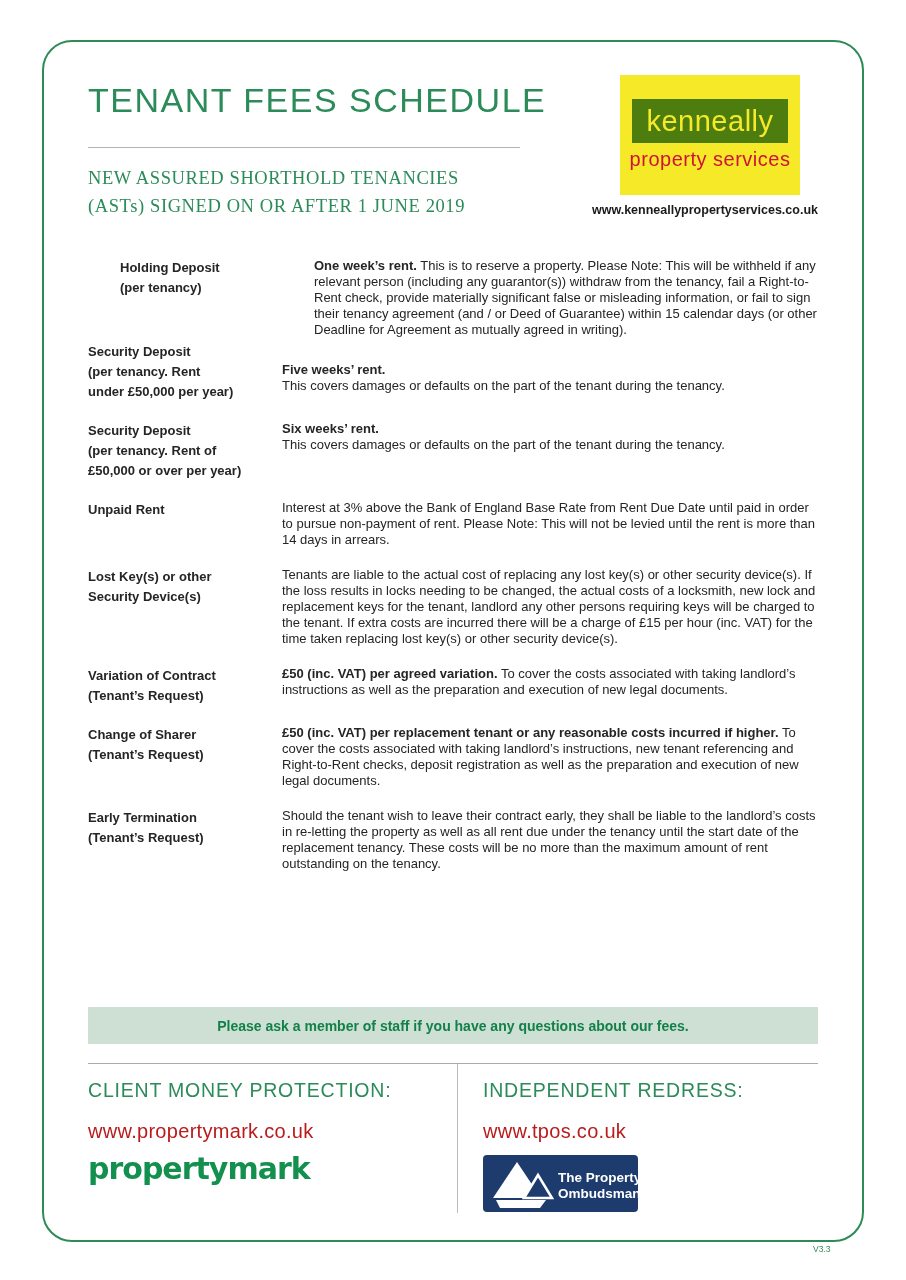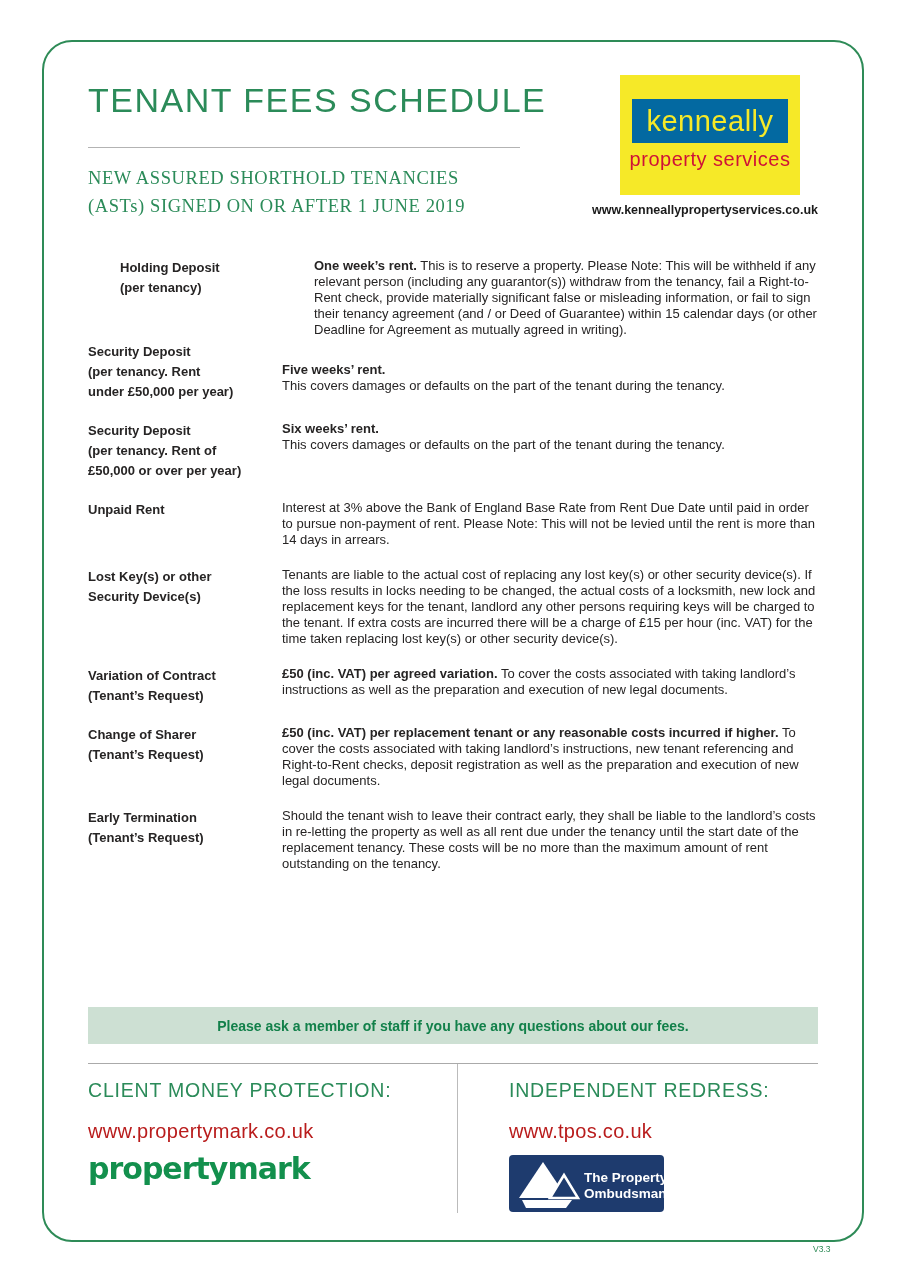--- a/index.html
+++ b/index.html
@@ -30,21 +30,21 @@
     position:absolute; left:0; top:164px;
     font-size:18.5px; line-height:28px; font-weight:400;
     letter-spacing:0.6px; color:#2b8b59; white-space:pre-line;font-family:Liberation Serif, serif;
   }
   .brand-box {
     position:absolute; right:18px; top:75px; width:180px; height:120px;
     background:#f6e928; display:flex; flex-direction:column;
     align-items:center; justify-content:center;
   }
   .brand-name-plate {
-    width:156px; height:44px; background:#0369a1;
+    width:156px; height:44px; background:#4d7c0f;
     display:flex; align-items:center; justify-content:center;
   }
   .brand-name { color:#f6e928; font-size:29px; font-weight:400; letter-spacing:0.5px; }
   .brand-tagline { color:#cf1237; font-size:20px; margin-top:5px; letter-spacing:0.5px; }
   .brand-site {
     position:absolute; right:0; top:203px;
     font-size:12.5px; font-weight:bold; color:#1a1a1a;
   }
 
   
@@ -69,21 +69,21 @@
     background:#cde0d3; display:flex; align-items:center; justify-content:center;
   }
   .banner span { font-size:14px; font-weight:bold; color:#12804a; }
 
   
   .footer {
     position:absolute; left:0; top:1063px; width:730px; height:150px;
     border-top:1px solid #aaaaaa; display:flex;
   }
   .f-left { width:369px; padding-top:15px; }
-  .f-right { flex:1; padding-left:51px; padding-top:15px; border-left:1px solid #bbbbbb; }
+  .f-right { flex:1; padding-left:25px; padding-top:15px; border-left:1px solid #bbbbbb; }
   .f-heading { font-size:19.5px; letter-spacing:0.8px; color:#2b8b59; font-weight:400; }
   .f-url { font-size:20px; color:#b91c1c; margin-top:18px; letter-spacing:0.3px; text-decoration:none; display:inline-block; }
   .pm-wordmark {
     margin-top:8px; font-size:30px; font-weight:bold; letter-spacing:-1px;
     color:#13904d; font-family:"DejaVu Sans", sans-serif;
   }
   .tpo-logo { margin-top:12px; display:block; }
   .version {
     position:absolute; left:813px; top:1244px;
     font-size:8.5px; color:#2e8b57;

